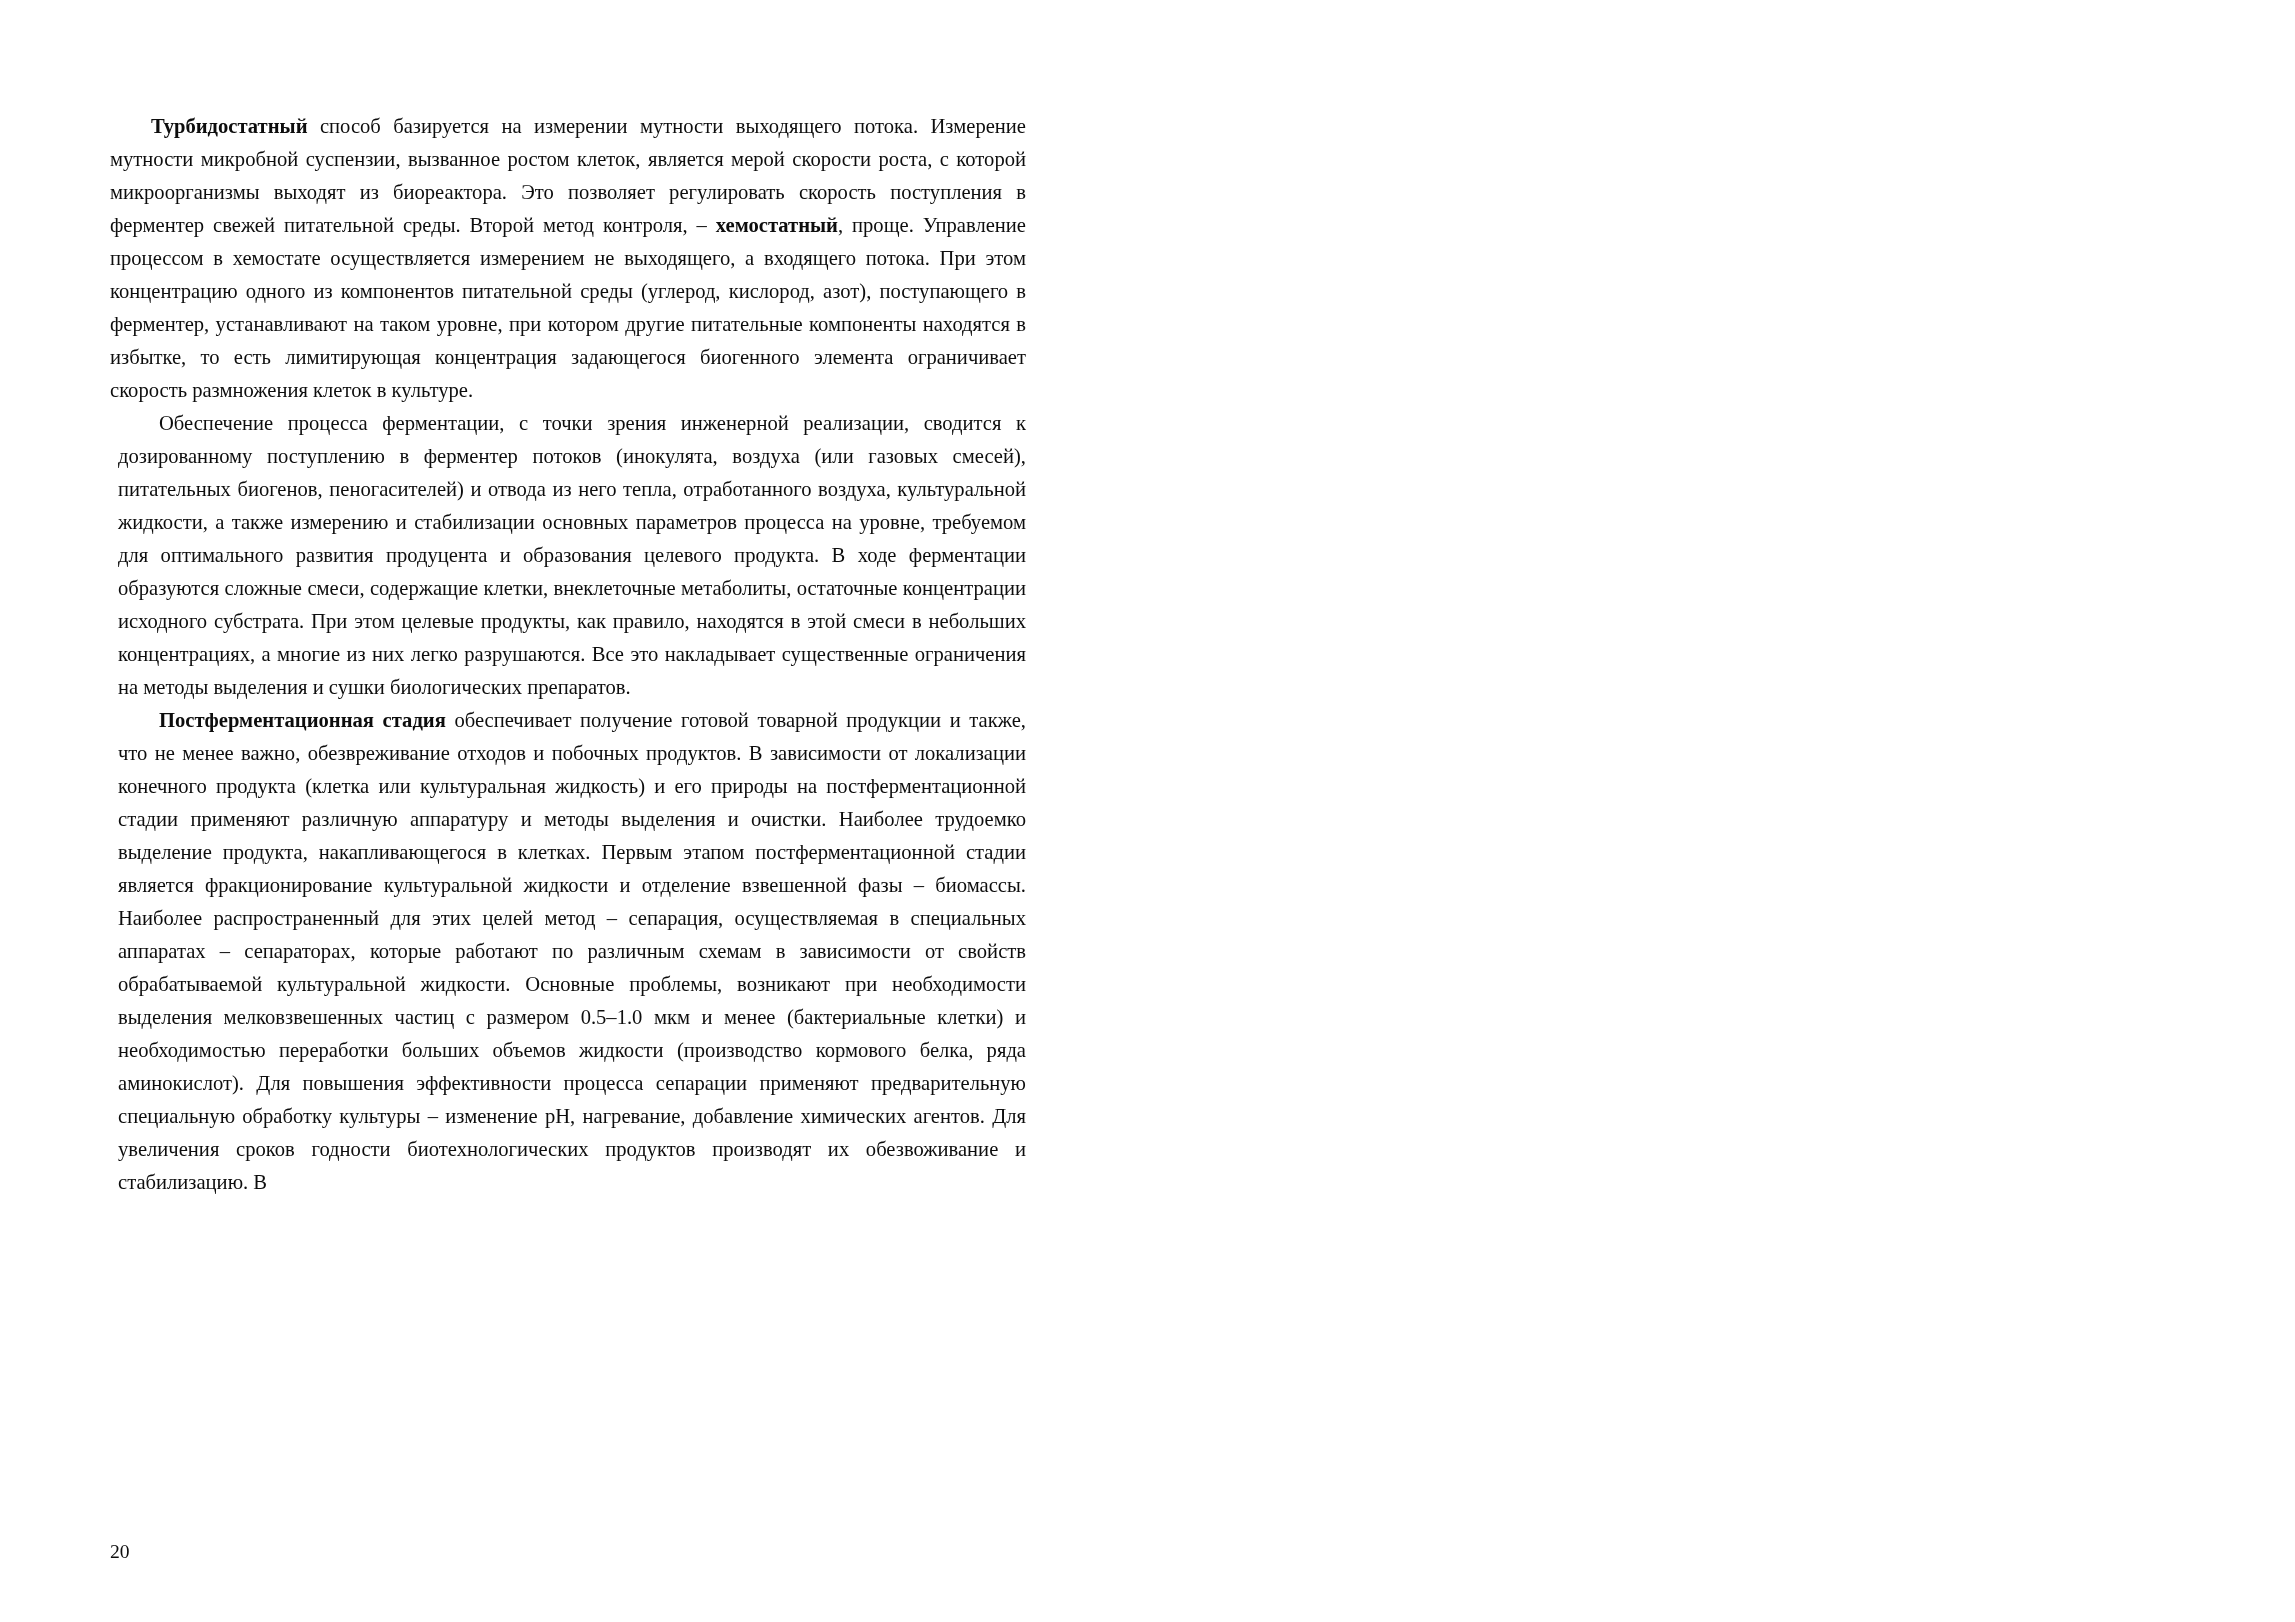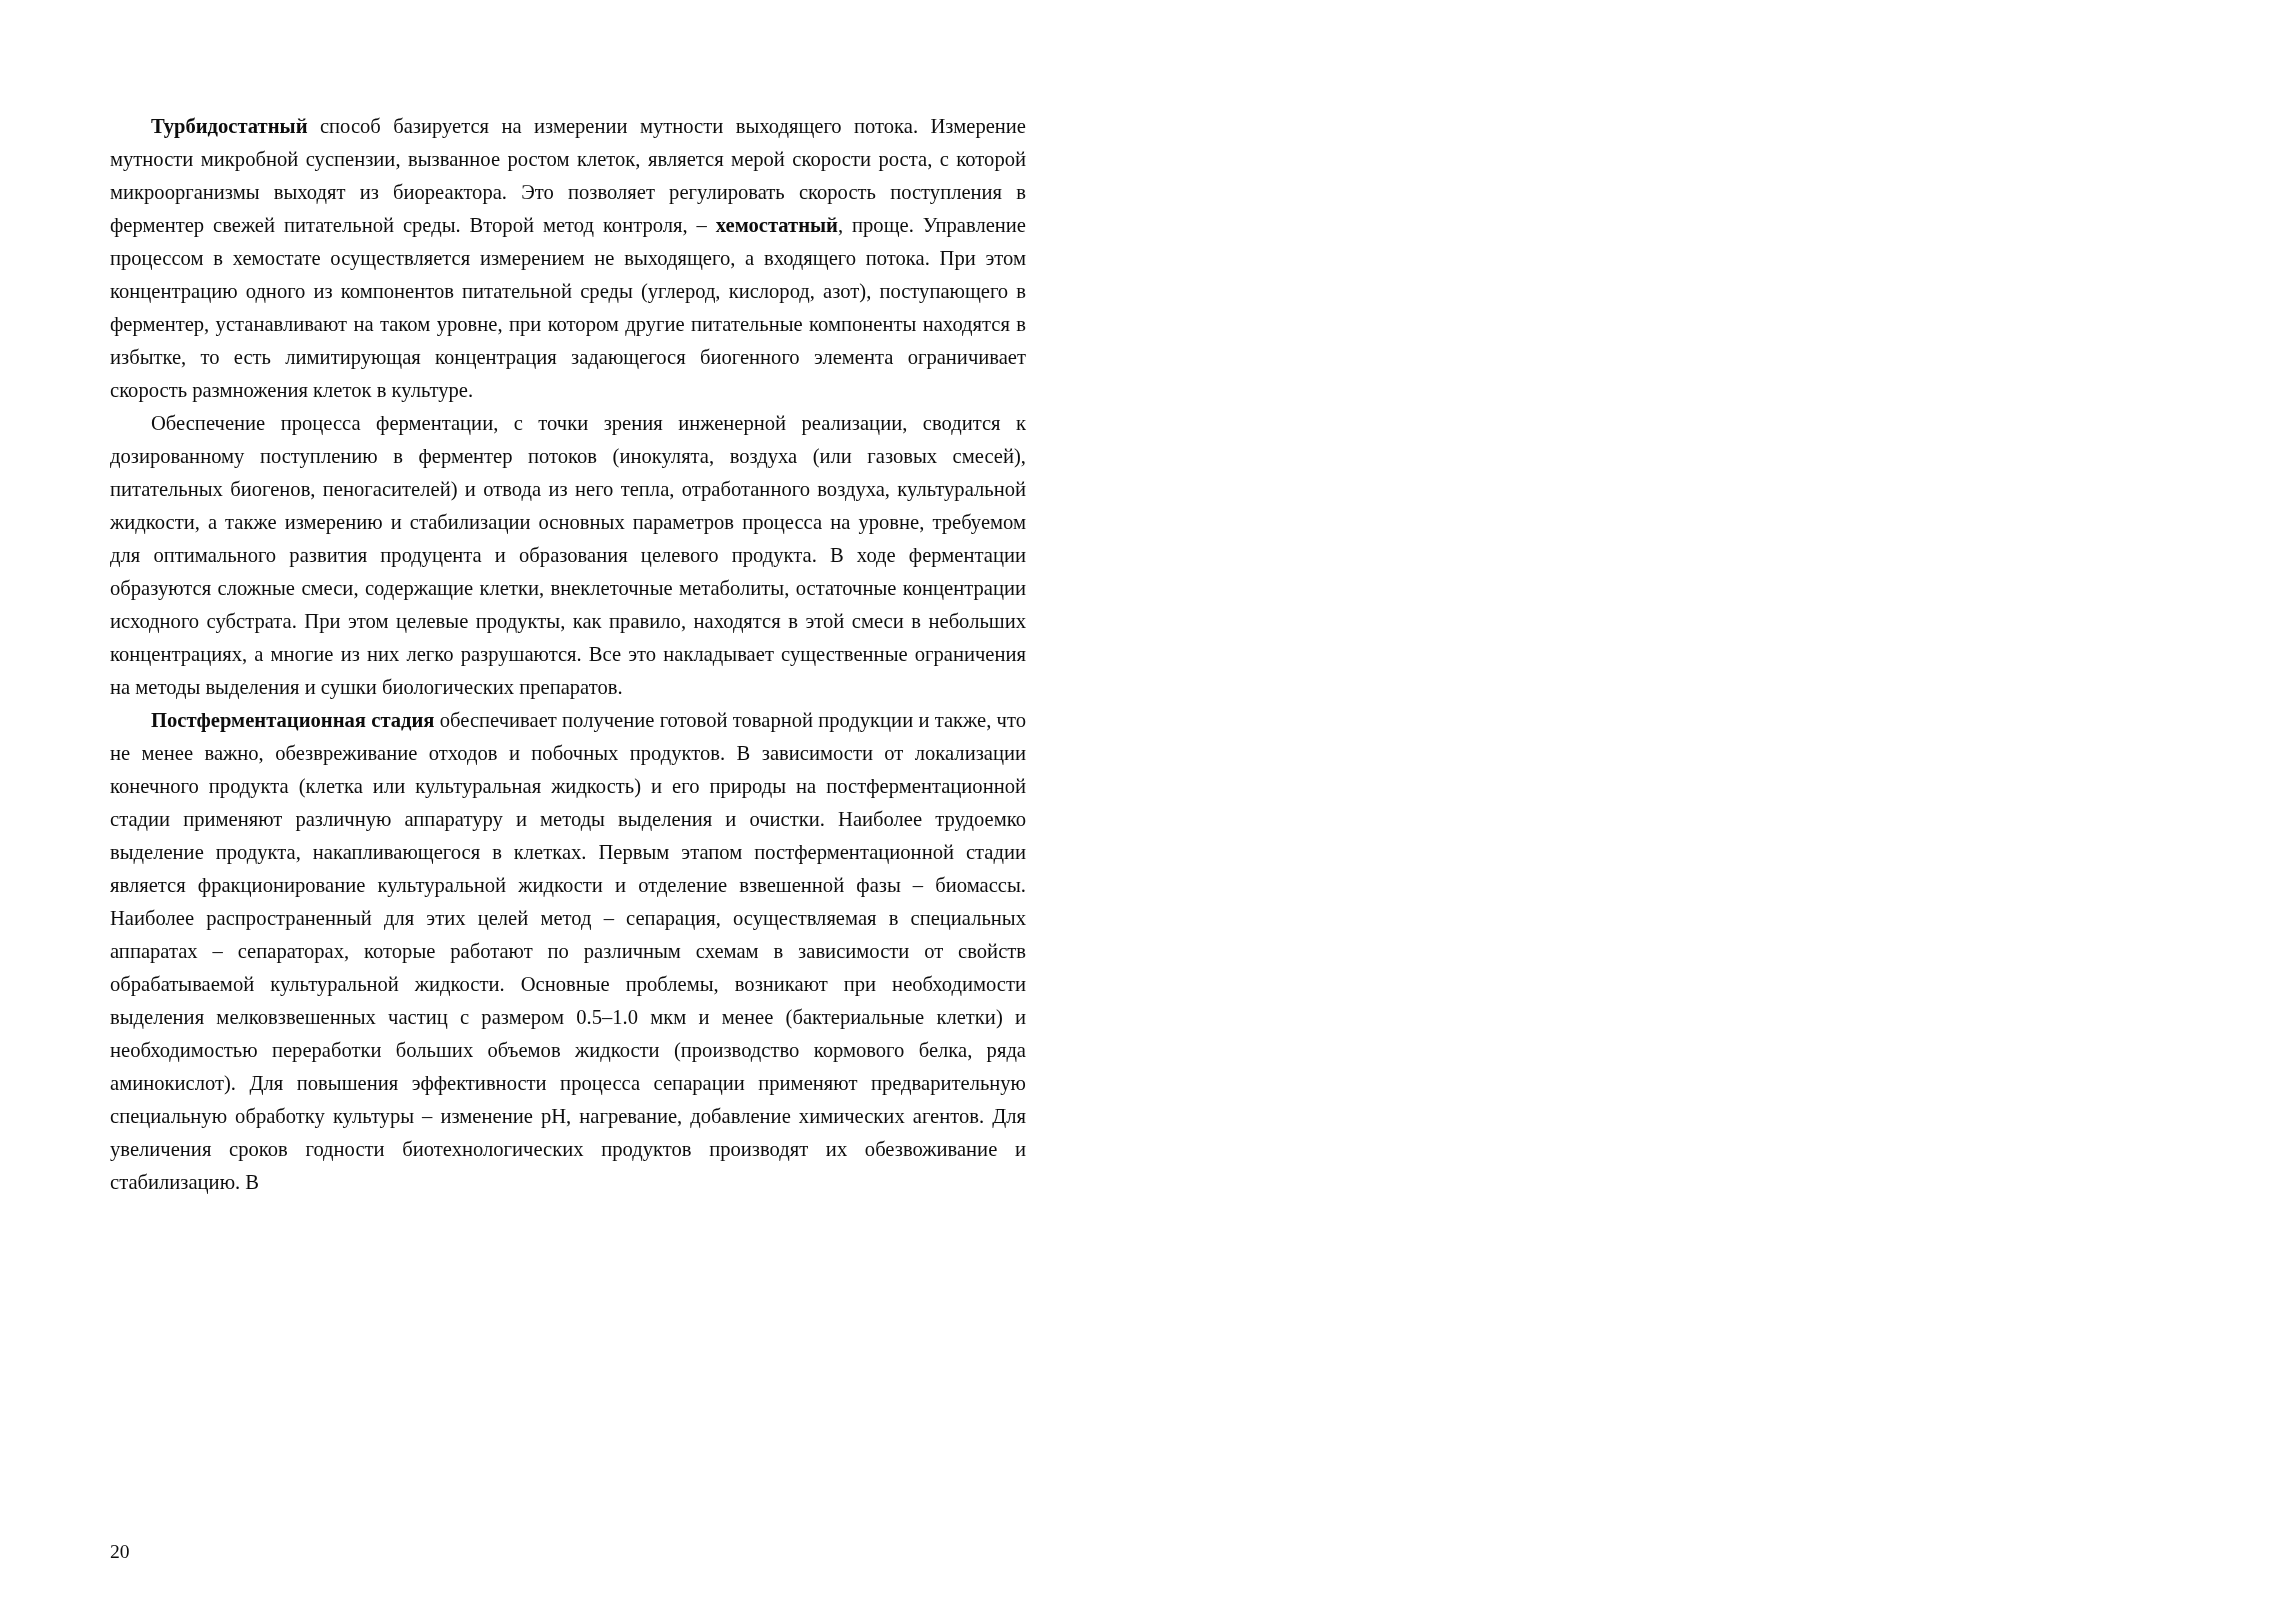--- a/index.html
+++ b/index.html
@@ -33,20 +33,21 @@
     margin: 0;
     text-align: justify;
     text-justify: inter-word;
     font-size: 20.6px;
     line-height: 33px;
     text-indent: 41px;
     hyphens: manual;
   }
   .para + .para {
     margin-top: 0;
+    margin-left: 8px;
   }
   .para b {
     font-weight: bold;
   }
   .page-number {
     position: absolute;
     left: 110px;
     top: 1509px;
     font-size: 19.6px;
     line-height: 23.6px;

